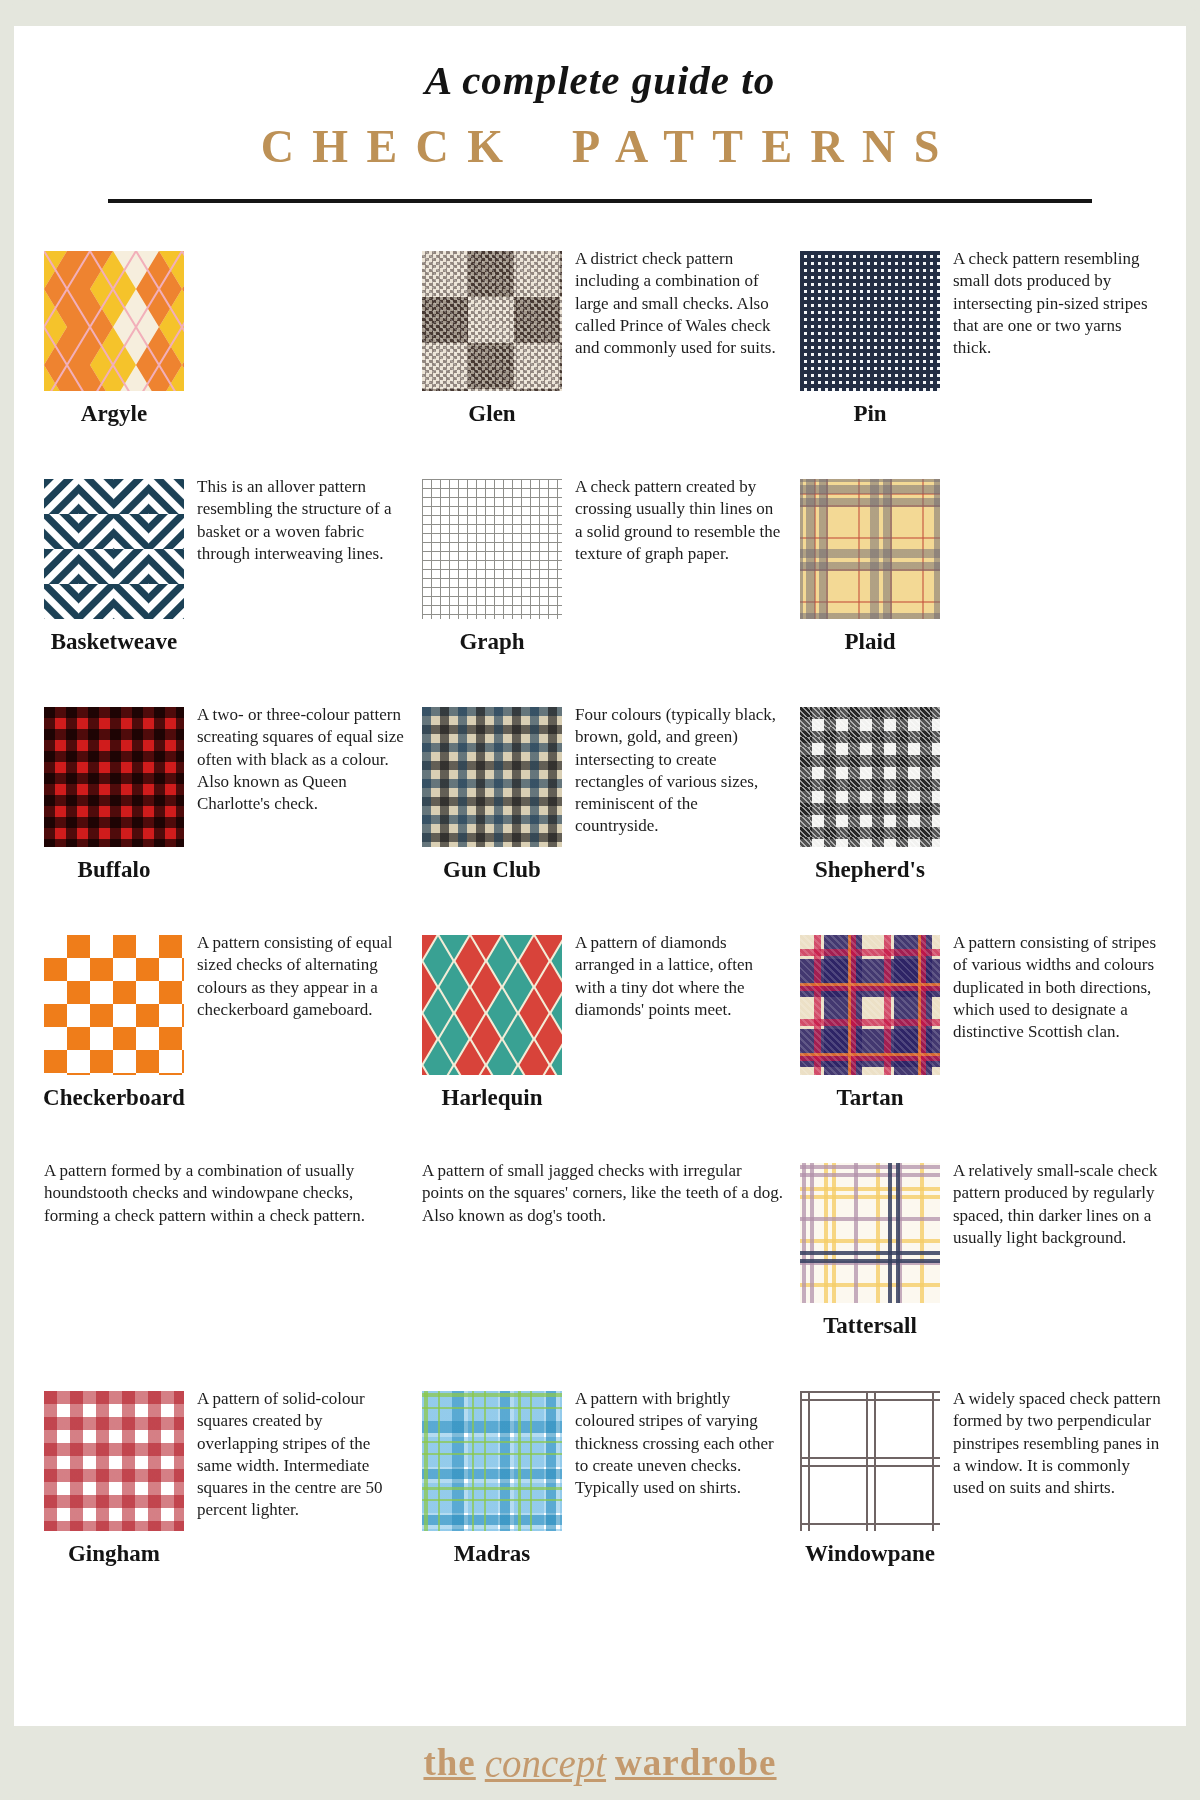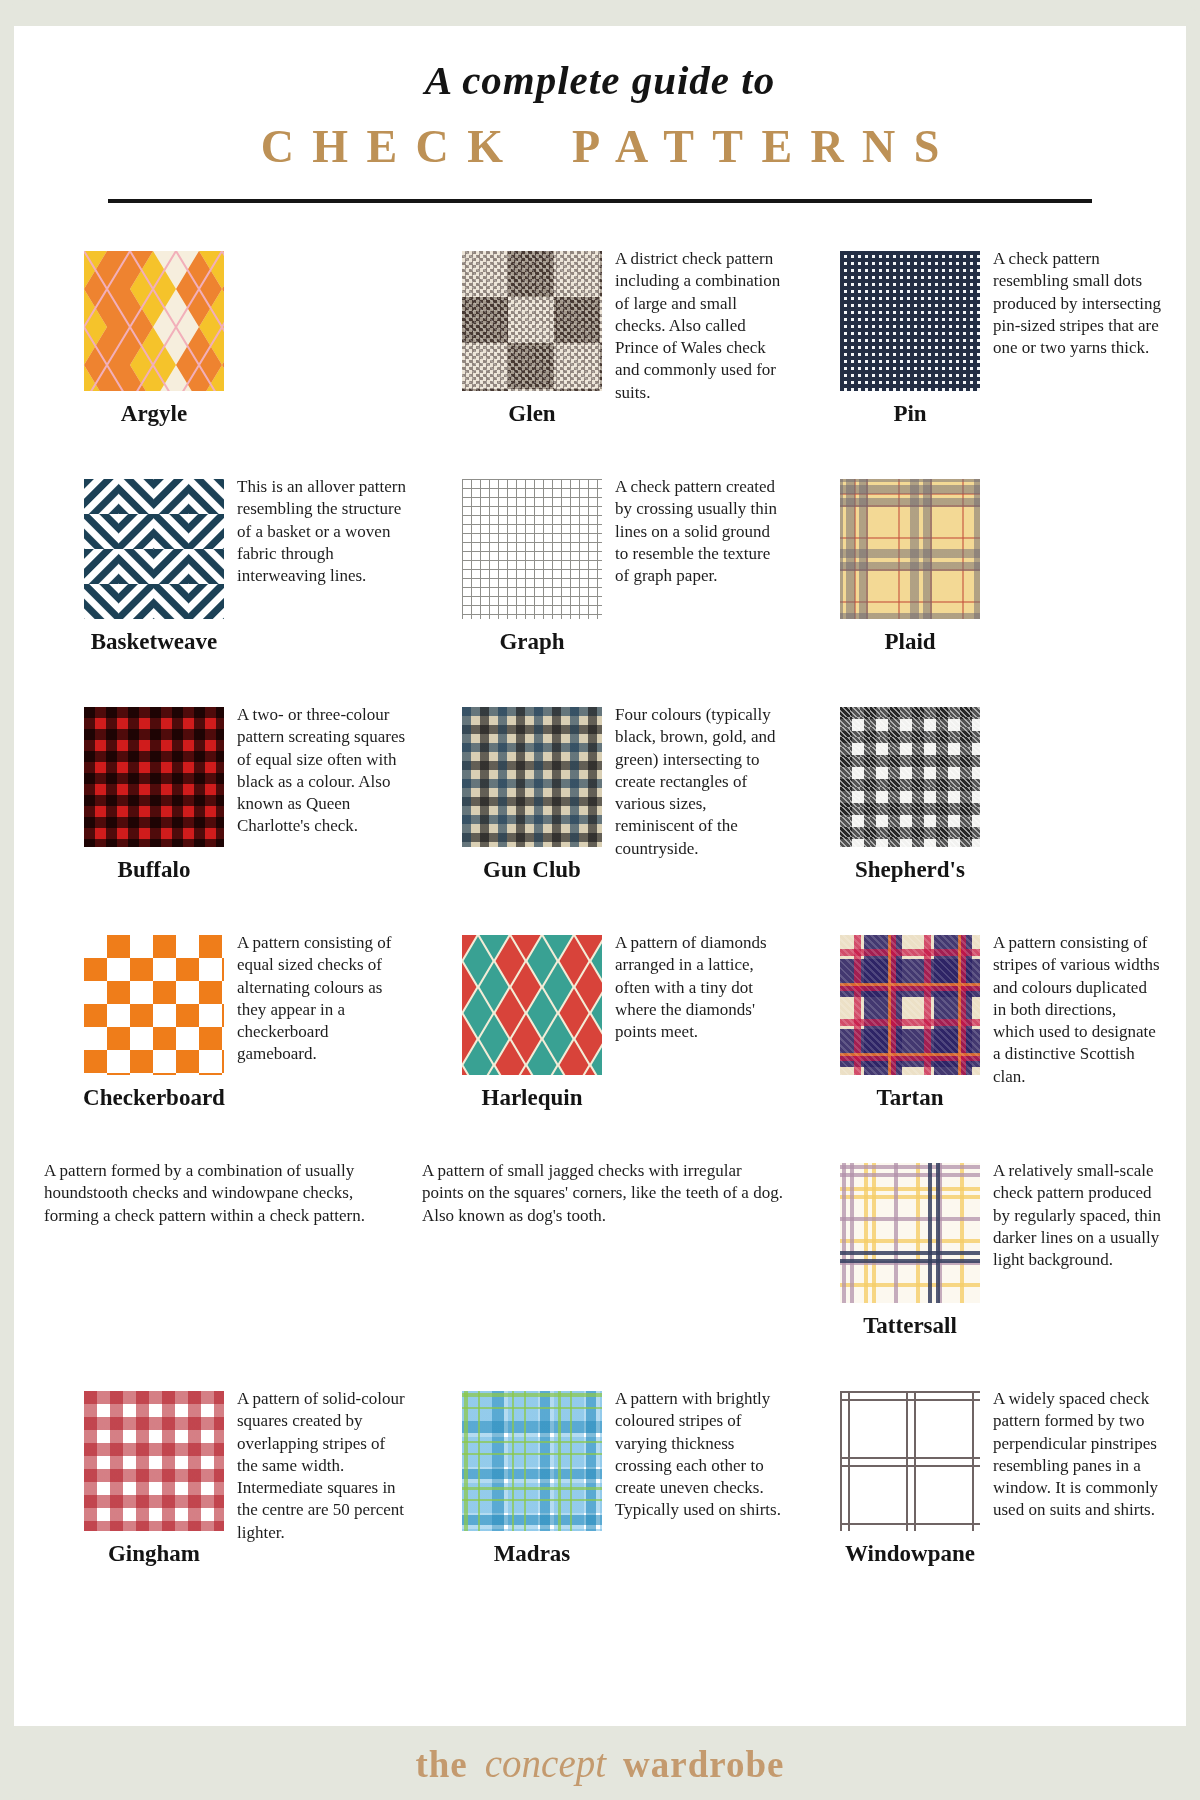--- a/index.html
+++ b/index.html
@@ -12,31 +12,31 @@
   .kicker{margin-top:30px;text-align:center;font-style:italic;font-weight:700;
           font-size:41px;color:#141414;letter-spacing:1px;}
   .title{margin:16px 0 4px;text-align:center;font-weight:700;font-size:46px;color:#bd9156;
          letter-spacing:0.40em;word-spacing:0.45em;text-indent:0.40em;}
   .rule{width:84%;height:4px;background:#151515;margin:26px auto 0;}
 
   
   .grid{display:grid;grid-template-columns:1fr 1fr 1fr;column-gap:16px;row-gap:52px;
         padding:48px 24px 0 30px;}
   .cell{display:flex;gap:13px;align-items:flex-start;}
-  .swcol{width:140px;flex:none;margin-left:40px;}
+  .swcol{width:140px;flex:none;}
   .sw{width:140px;height:140px;position:relative;overflow:hidden;}
   .sw svg{display:block;width:140px;height:140px;}
   .pname{margin:10px 0 0;padding:0;width:140px;text-align:center;white-space:nowrap;
          display:flex;justify-content:center;font-size:23px;font-weight:700;color:#141414;}
   .pdesc{flex:1;margin:-3px 0 0;font-size:17px;line-height:1.31;color:#1d1d1d;}
 
   
   .footer{position:absolute;left:0;right:0;bottom:0;height:74px;display:flex;
           align-items:center;justify-content:center;gap:10px;color:#c49a6e;}
-  .brand{display:flex;align-items:flex-end;gap:17px;}
+  .brand{display:flex;align-items:flex-start;gap:9px;text-decoration:underline;}
   .b-serif{font-weight:700;font-size:37px;letter-spacing:1px;}
   .b-script{font-style:italic;font-size:39px;}
 
   
   .sw-glen{background-color:#ddd2c3;background-image:
     repeating-linear-gradient(45deg, rgba(255,255,255,.22) 0 1.5px, transparent 1.5px 5px),
     repeating-conic-gradient(rgba(62,50,44,.40) 0% 25%, rgba(245,240,232,.40) 25% 50%),
     repeating-conic-gradient(#4e4038 0% 25%, #e6dccc 25% 50%);
     background-size:12px 12px, 92px 92px, 7px 7px;}
   .sw-pin{background-color:#f4f6f8;background-image:

